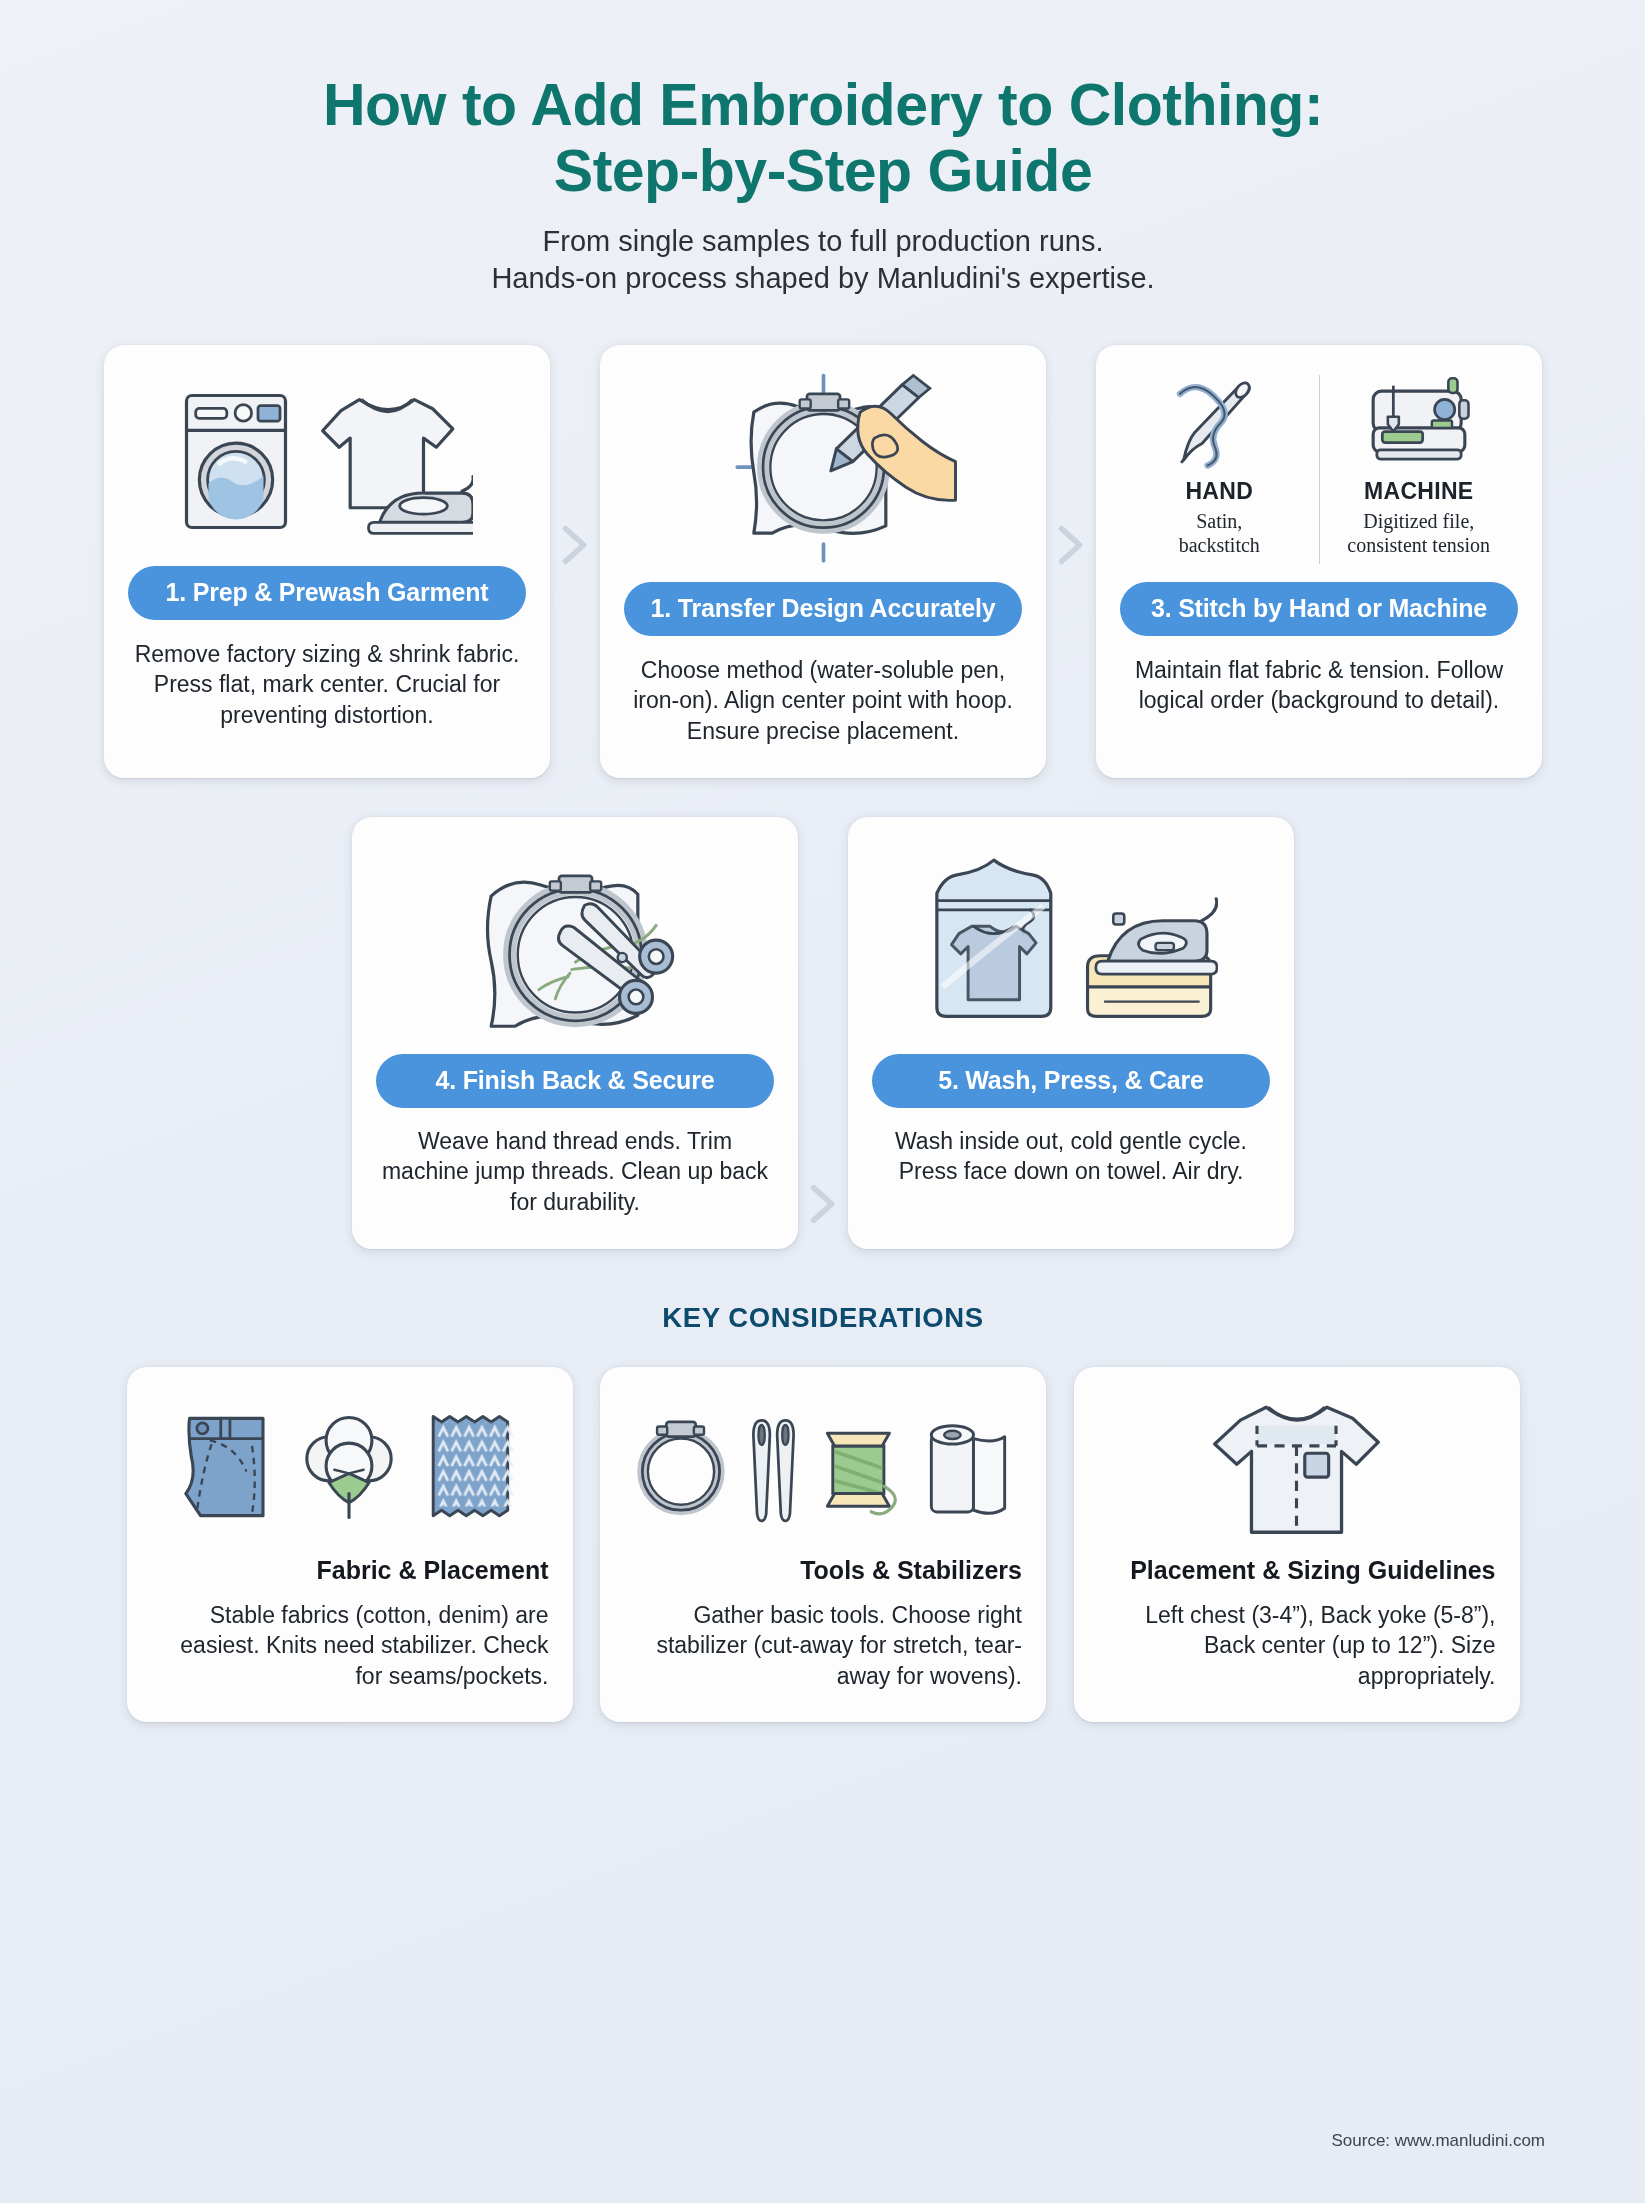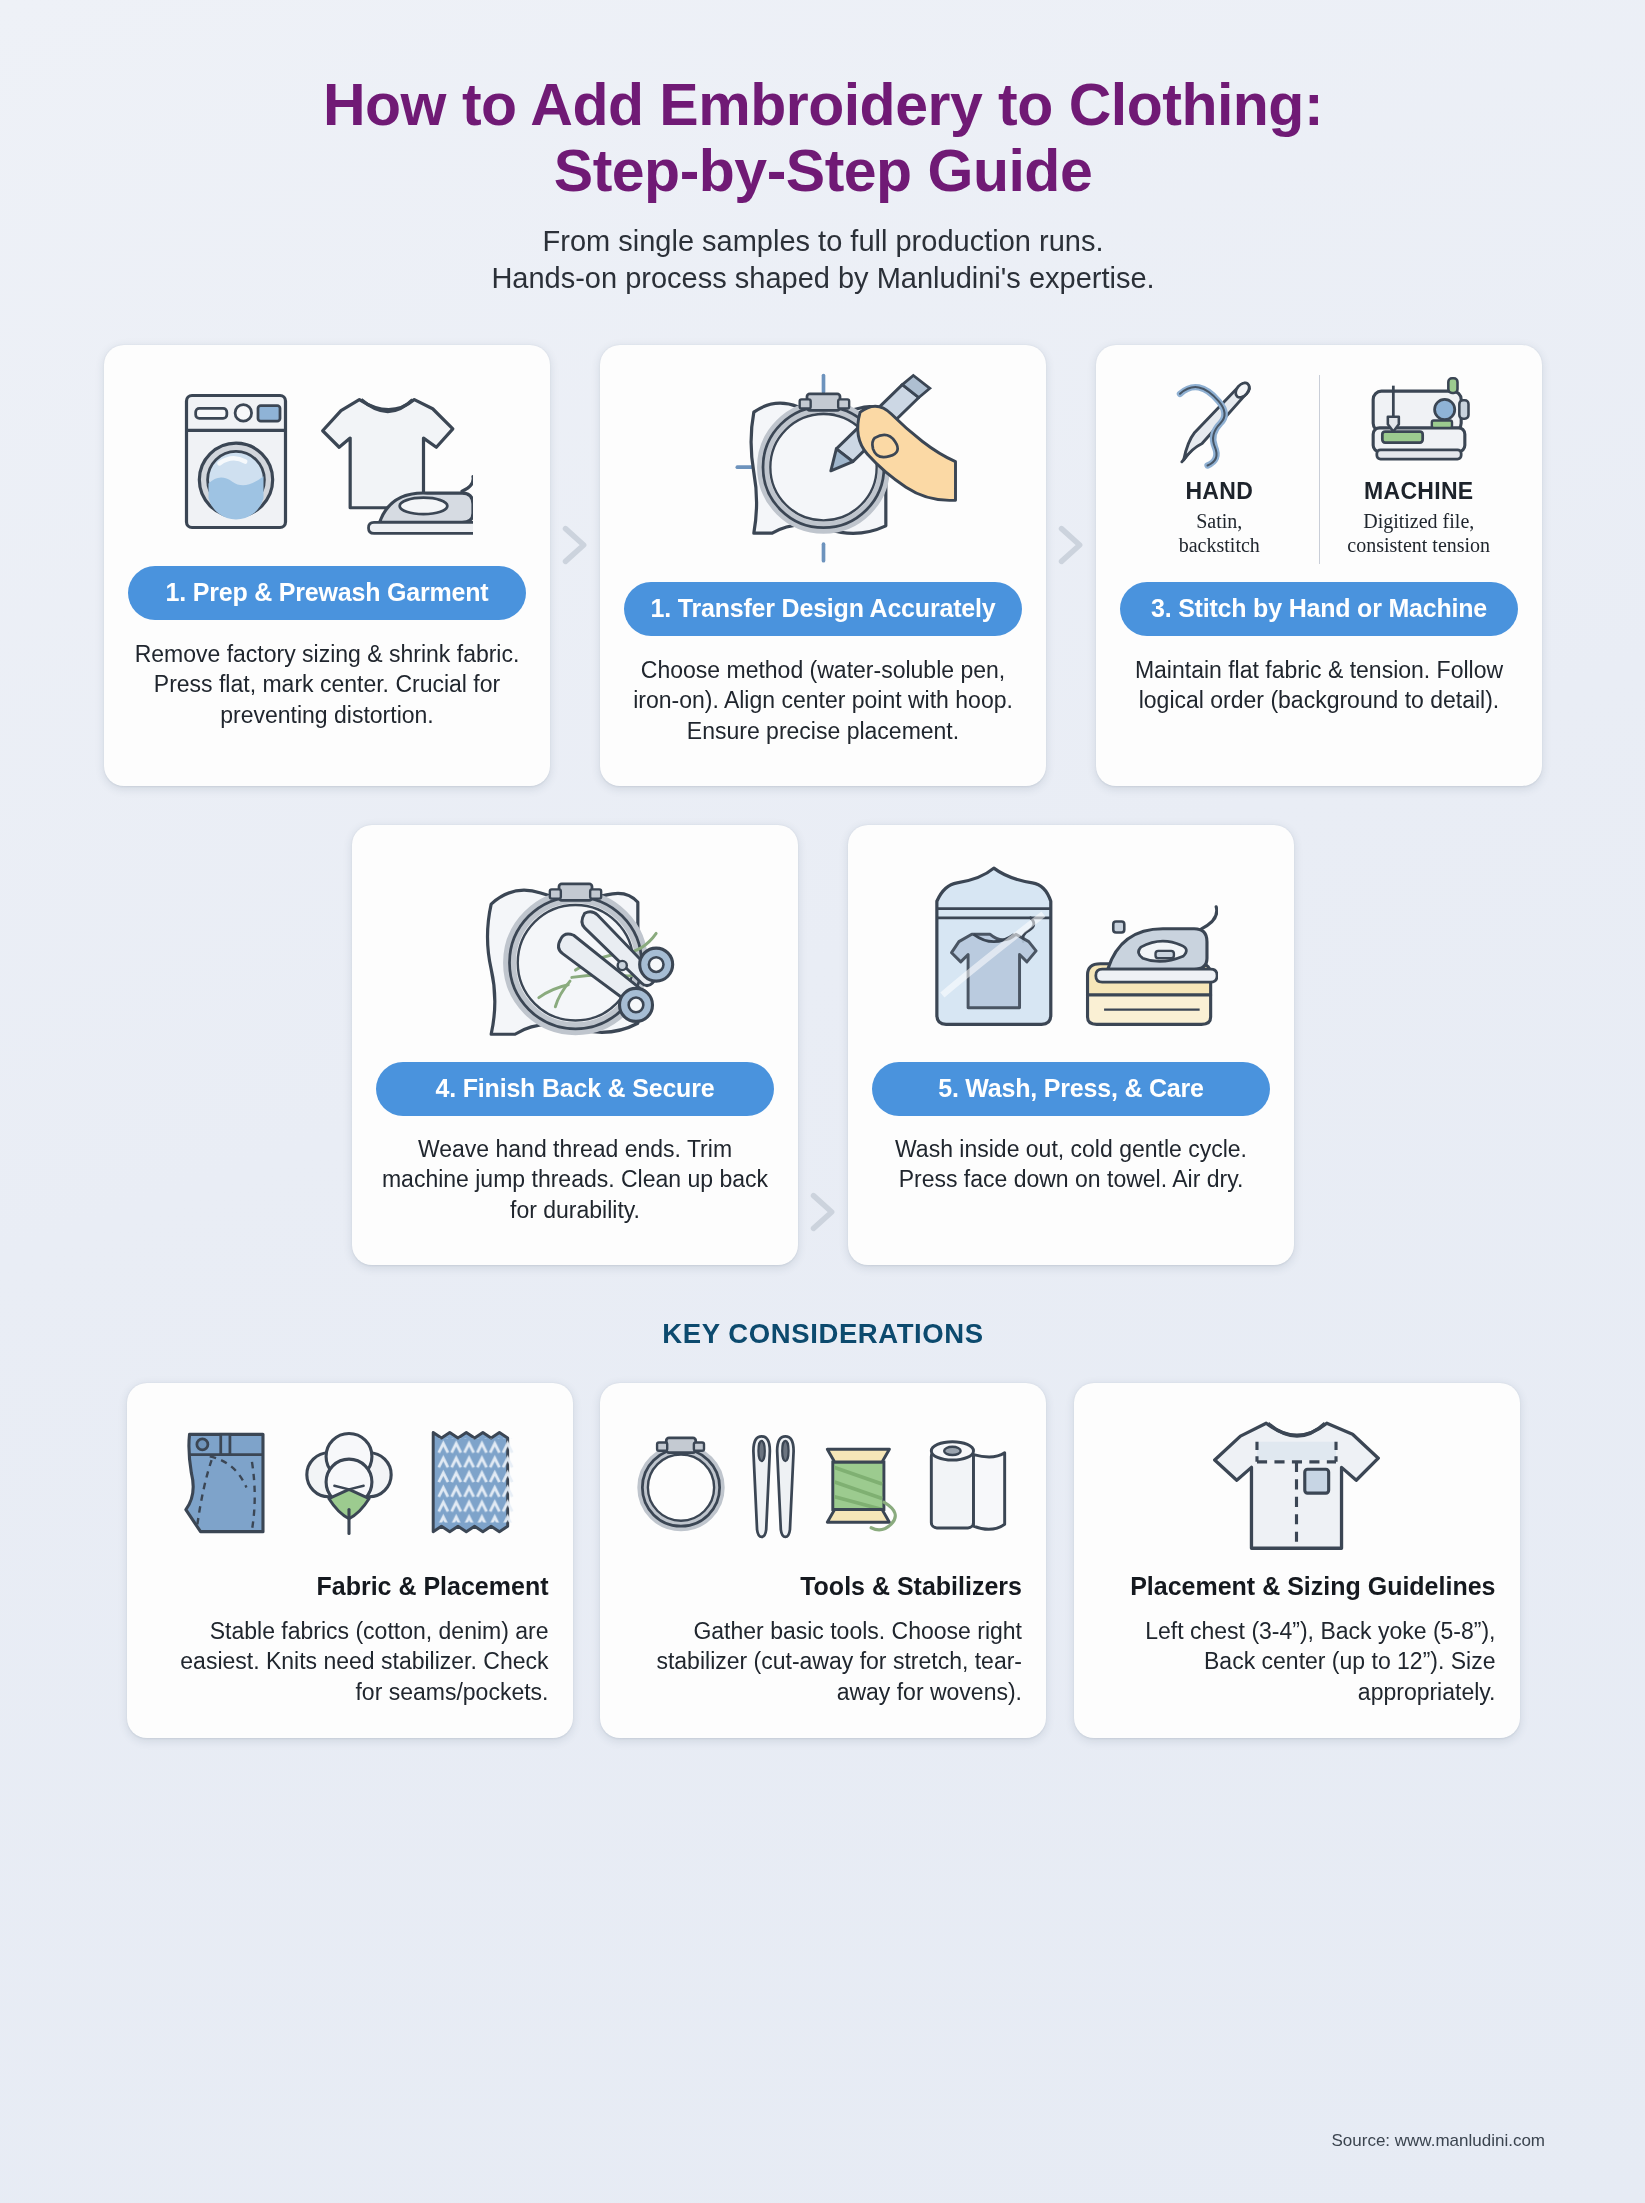--- a/index.html
+++ b/index.html
@@ -7,38 +7,38 @@
     width:1646px;height:2204px;
     background:linear-gradient(160deg,#eef1f7 0%,#e9edf5 45%,#e6ebf4 100%);
     font-family:"Liberation Sans",sans-serif;
     color:#1d232b;overflow:hidden;
   }
   .page{width:1646px;height:2204px;position:relative;box-sizing:border-box;padding:0 92px;}
 
   
   .header{padding-top:72px;text-align:center;}
   .title{
-    font-size:59px;line-height:1.12;font-weight:bold;color:#701a75;
+    font-size:59px;line-height:1.12;font-weight:bold;color:#0f766e;
     letter-spacing:-0.5px;margin:0;
   }
   .subtitle{
     margin:19px 0 0 0;font-size:29px;line-height:1.28;color:#2b3038;font-weight:normal;
   }
 
   
   .row{display:flex;justify-content:center;align-items:stretch;gap:0;}
   .row-1{margin-top:48px;}
   .row-2{margin-top:39px;}
 
   .card{
     background:#fdfdfd;border-radius:20px;
     box-shadow:0 2.8px 9.2px rgba(42,58,85,.13), 0 0.9px 1.8px rgba(42,58,85,.08);
     width:446px;box-sizing:border-box;
     display:flex;flex-direction:column;
-    padding:24px 24px 39px 24px;
+    padding:24px 24px 31px 24px;
   }
   .card-art{
     height:184px;display:flex;align-items:center;justify-content:center;gap:16.5px;
     margin-bottom:13px;
   }
   .card-art.tall{height:200px;}
   .pill{
     background:#4a93dd;color:#ffffff;border-radius:917px;
     font-size:25px;font-weight:bold;text-align:center;
     padding:12px 9.2px 13px 9.2px;letter-spacing:-0.2px;

